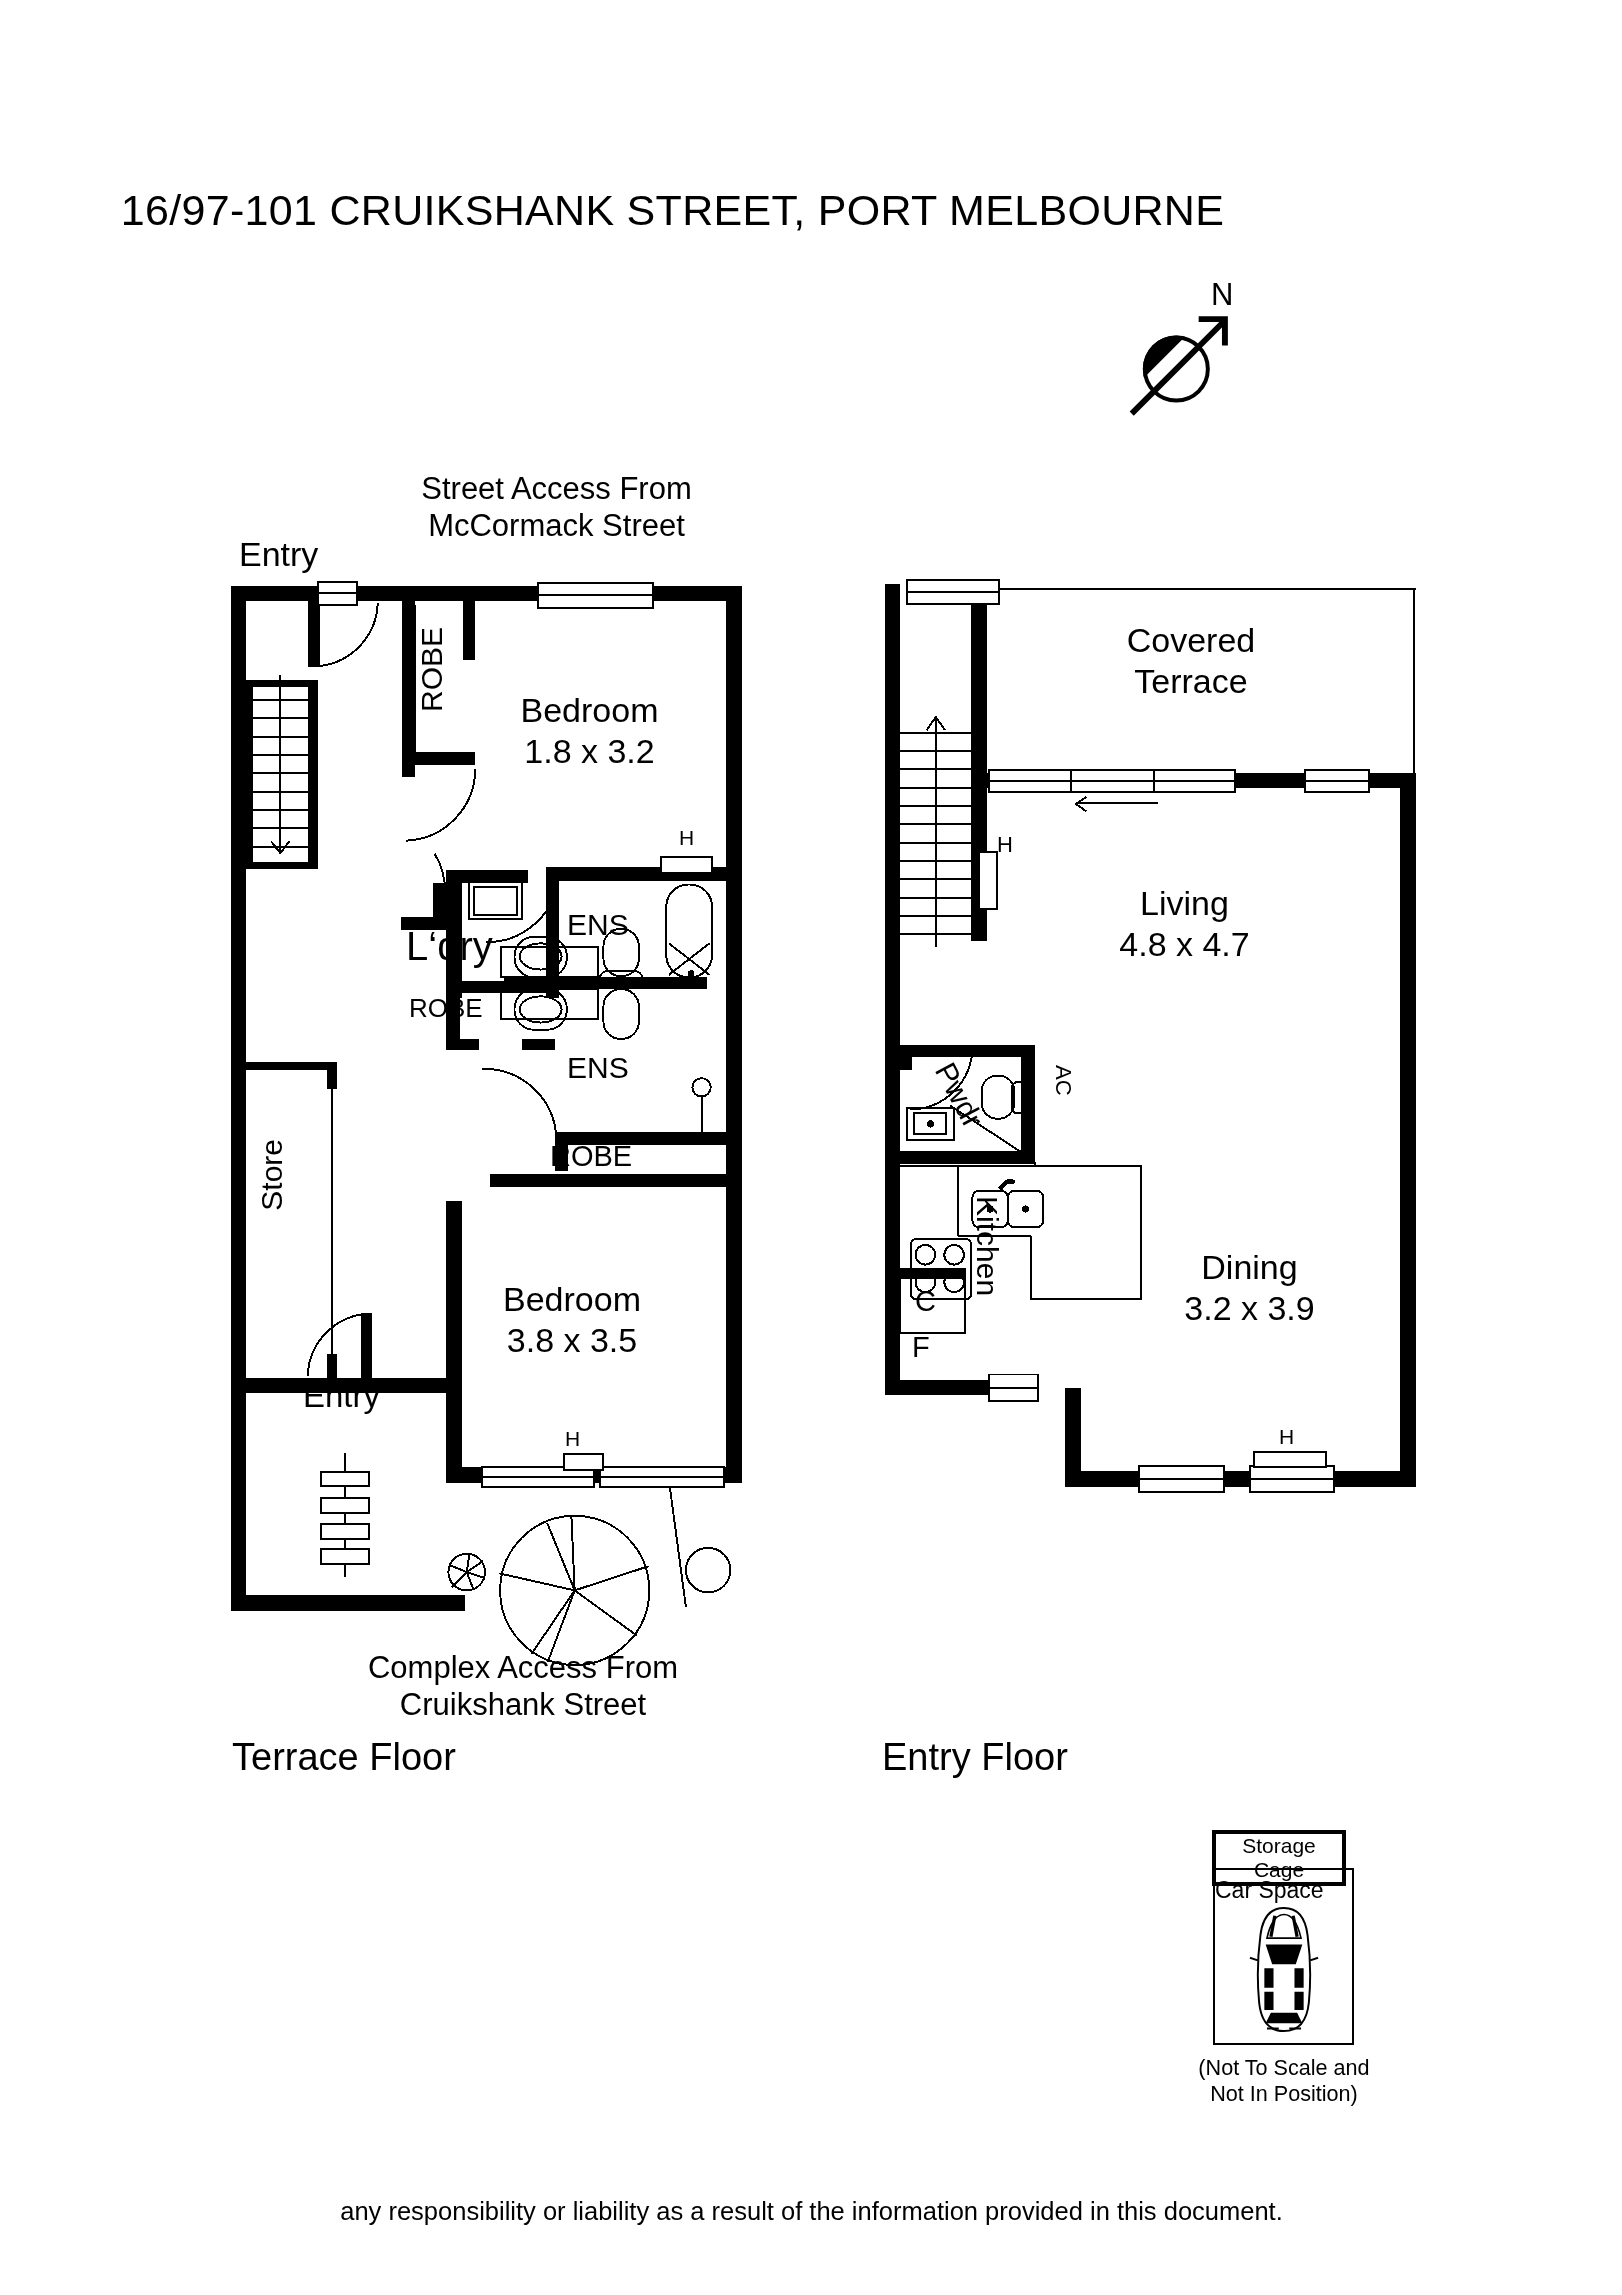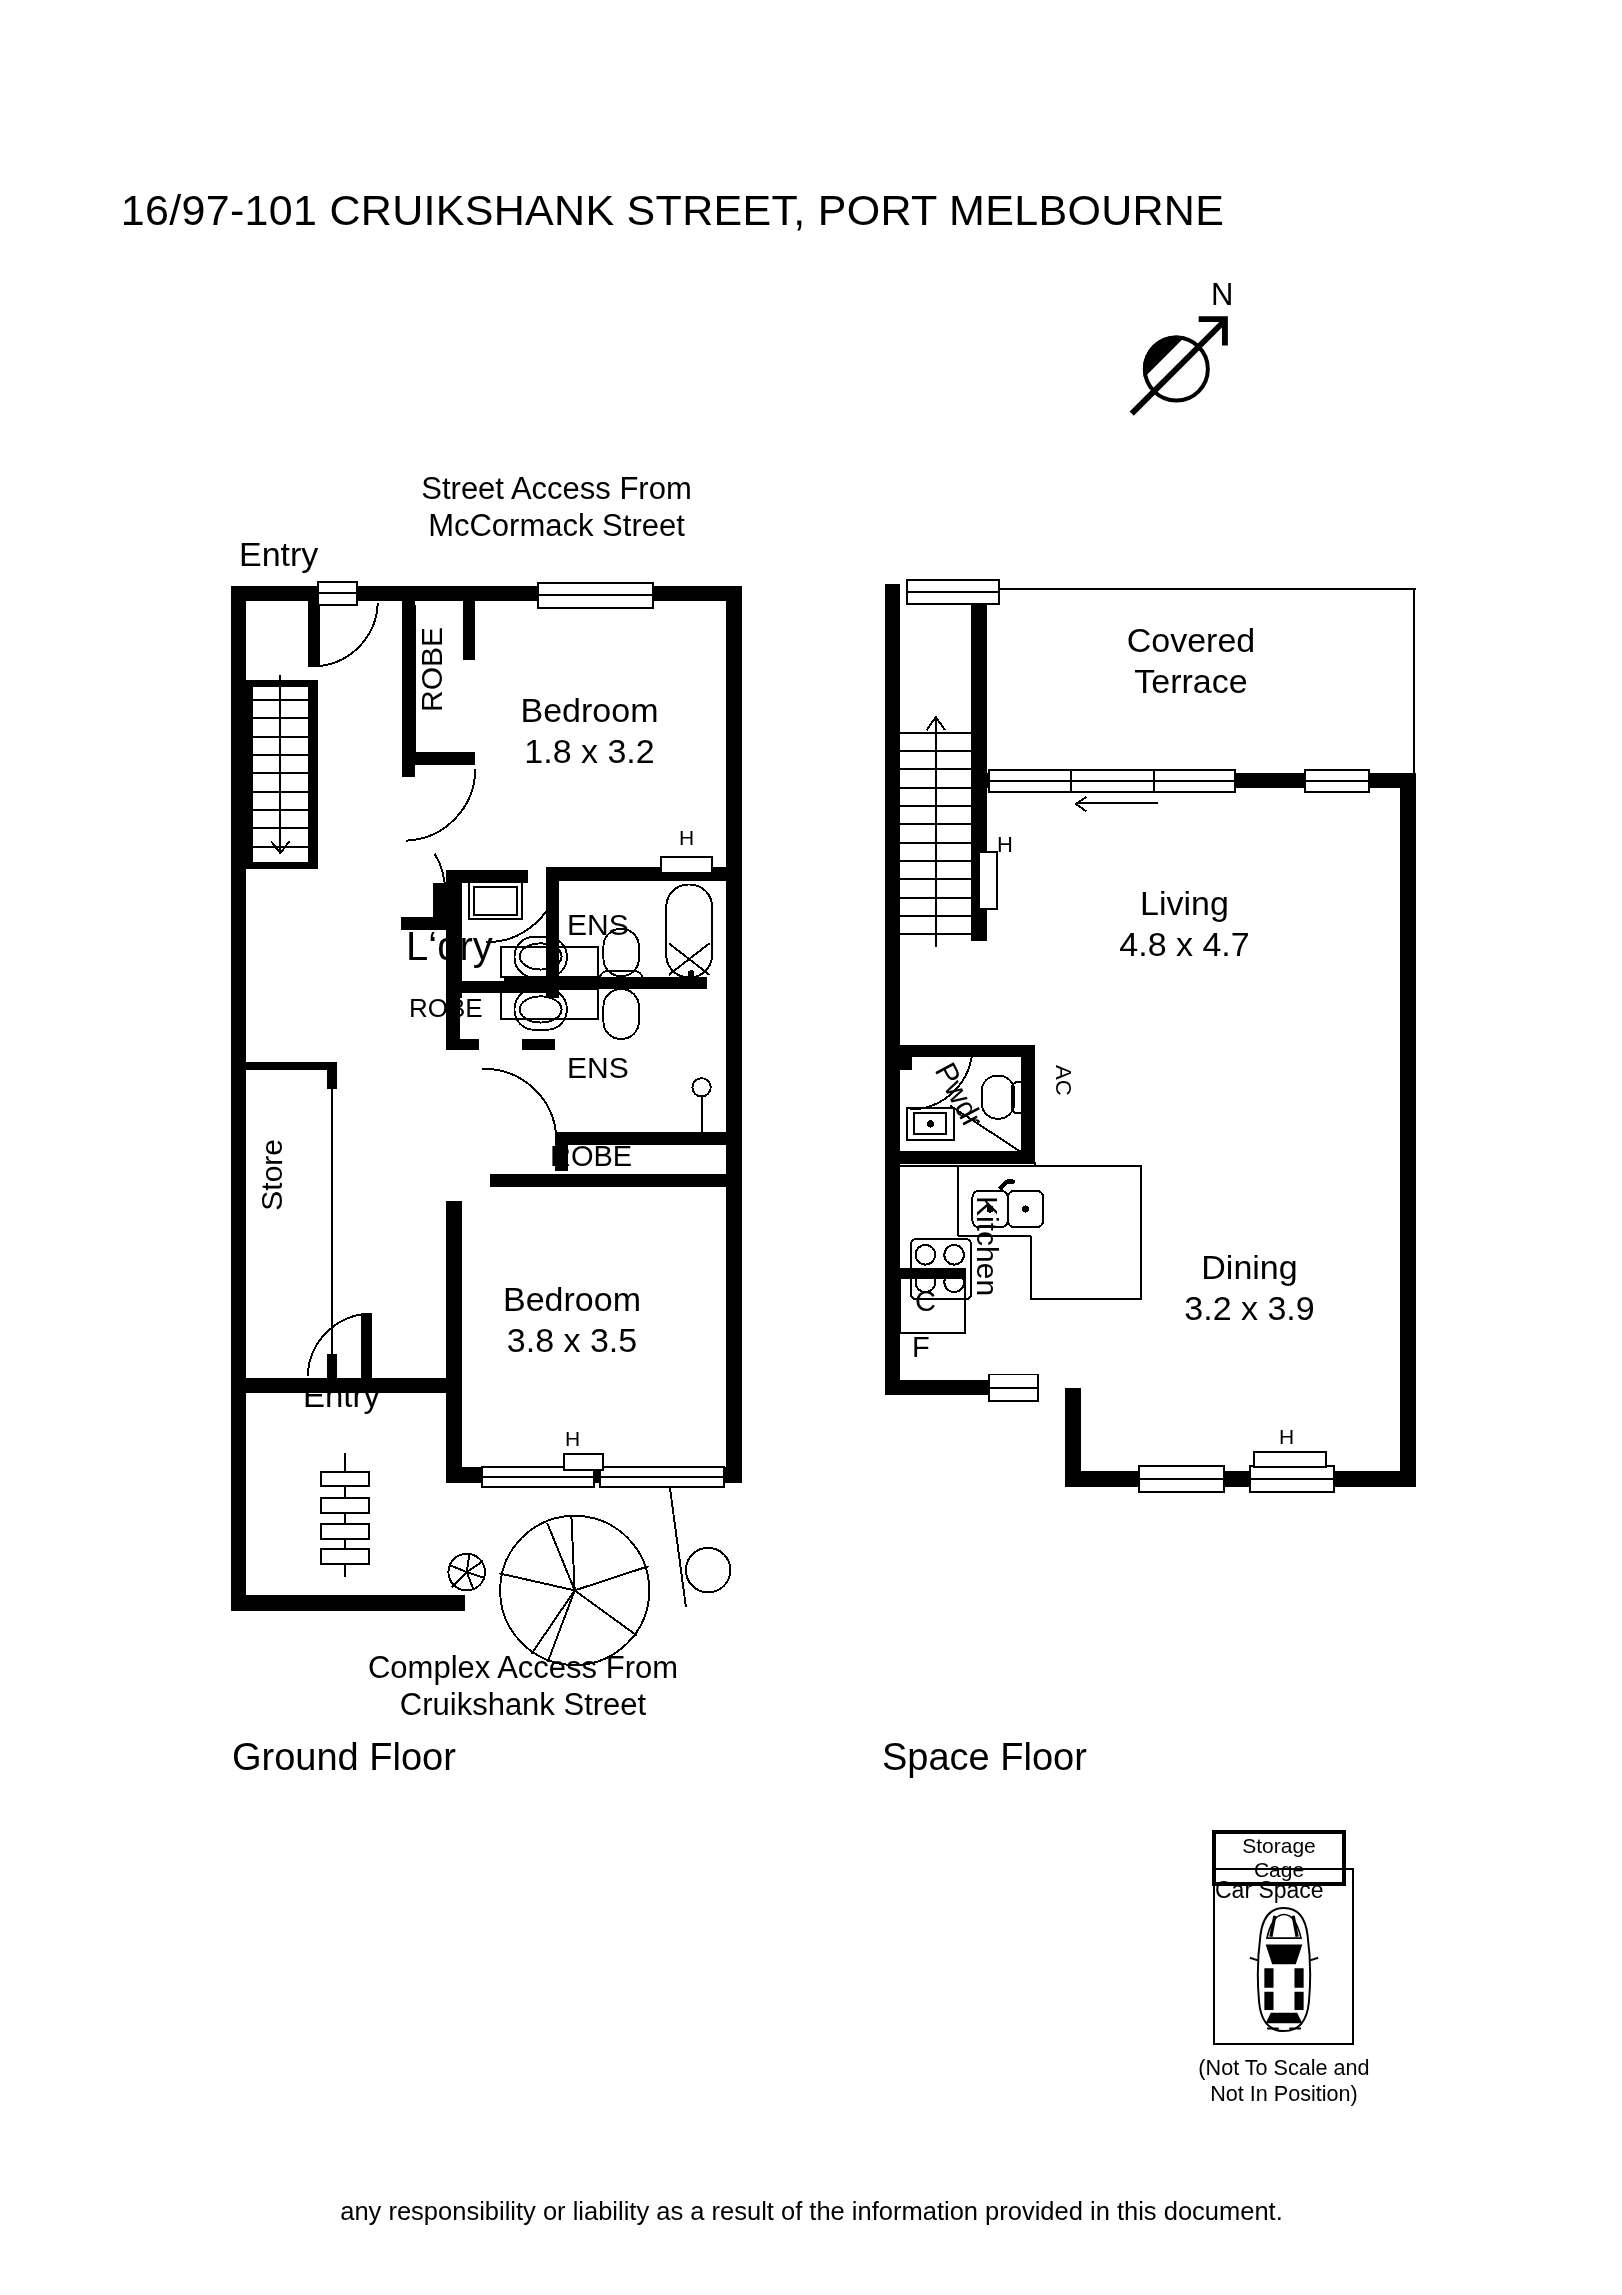--- a/index.html
+++ b/index.html
@@ -379,21 +379,21 @@
 
 <div class="lbl" style="left:303px; top:1377px; font-size:33px;">Entry</div>
 
 <div class="lbl" style="left:565px; top:1427px; font-size:21px;">H</div>
 
 <div class="lbl-c" style="left:353px; top:1650px; width:340px; font-size:31px; line-height:1.18;">
   <div>Complex Access From</div>
   <div>Cruikshank Street</div>
 </div>
 
-<div class="lbl floorlabel" style="left:232px; top:1736px;">Ground Floor</div>
+<div class="lbl floorlabel" style="left:232px; top:1736px;">Terrace Floor</div>
 
 <div class="lbl-c" style="left:1047px; top:620px; width:288px; font-size:34px; line-height:1.2;">
   <div>Covered</div>
   <div>Terrace</div>
 </div>
 
 <div class="lbl" style="left:997px; top:832px; font-size:22px;">H</div>
 
 <div class="lbl-c" style="left:1047px; top:883px; width:275px; font-size:34px; line-height:1.2;">
   <div>Living</div>
@@ -410,21 +410,21 @@
 
 <div class="lbl" style="left:912px; top:1331px; font-size:29px;">F</div>
 
 <div class="lbl-c" style="left:1112px; top:1247px; width:275px; font-size:34px; line-height:1.2;">
   <div>Dining</div>
   <div>3.2 x 3.9</div>
 </div>
 
 <div class="lbl" style="left:1279px; top:1425px; font-size:21px;">H</div>
 
-<div class="lbl floorlabel" style="left:882px; top:1736px;">Space Floor</div>
+<div class="lbl floorlabel" style="left:882px; top:1736px;">Entry Floor</div>
 
 <div class="box-storage">
   <div>
     <div>Storage</div>
     <div>Cage</div>
   </div>
 </div>
 
 <div class="box-car">
   <div class="car-label">Car Space</div>

